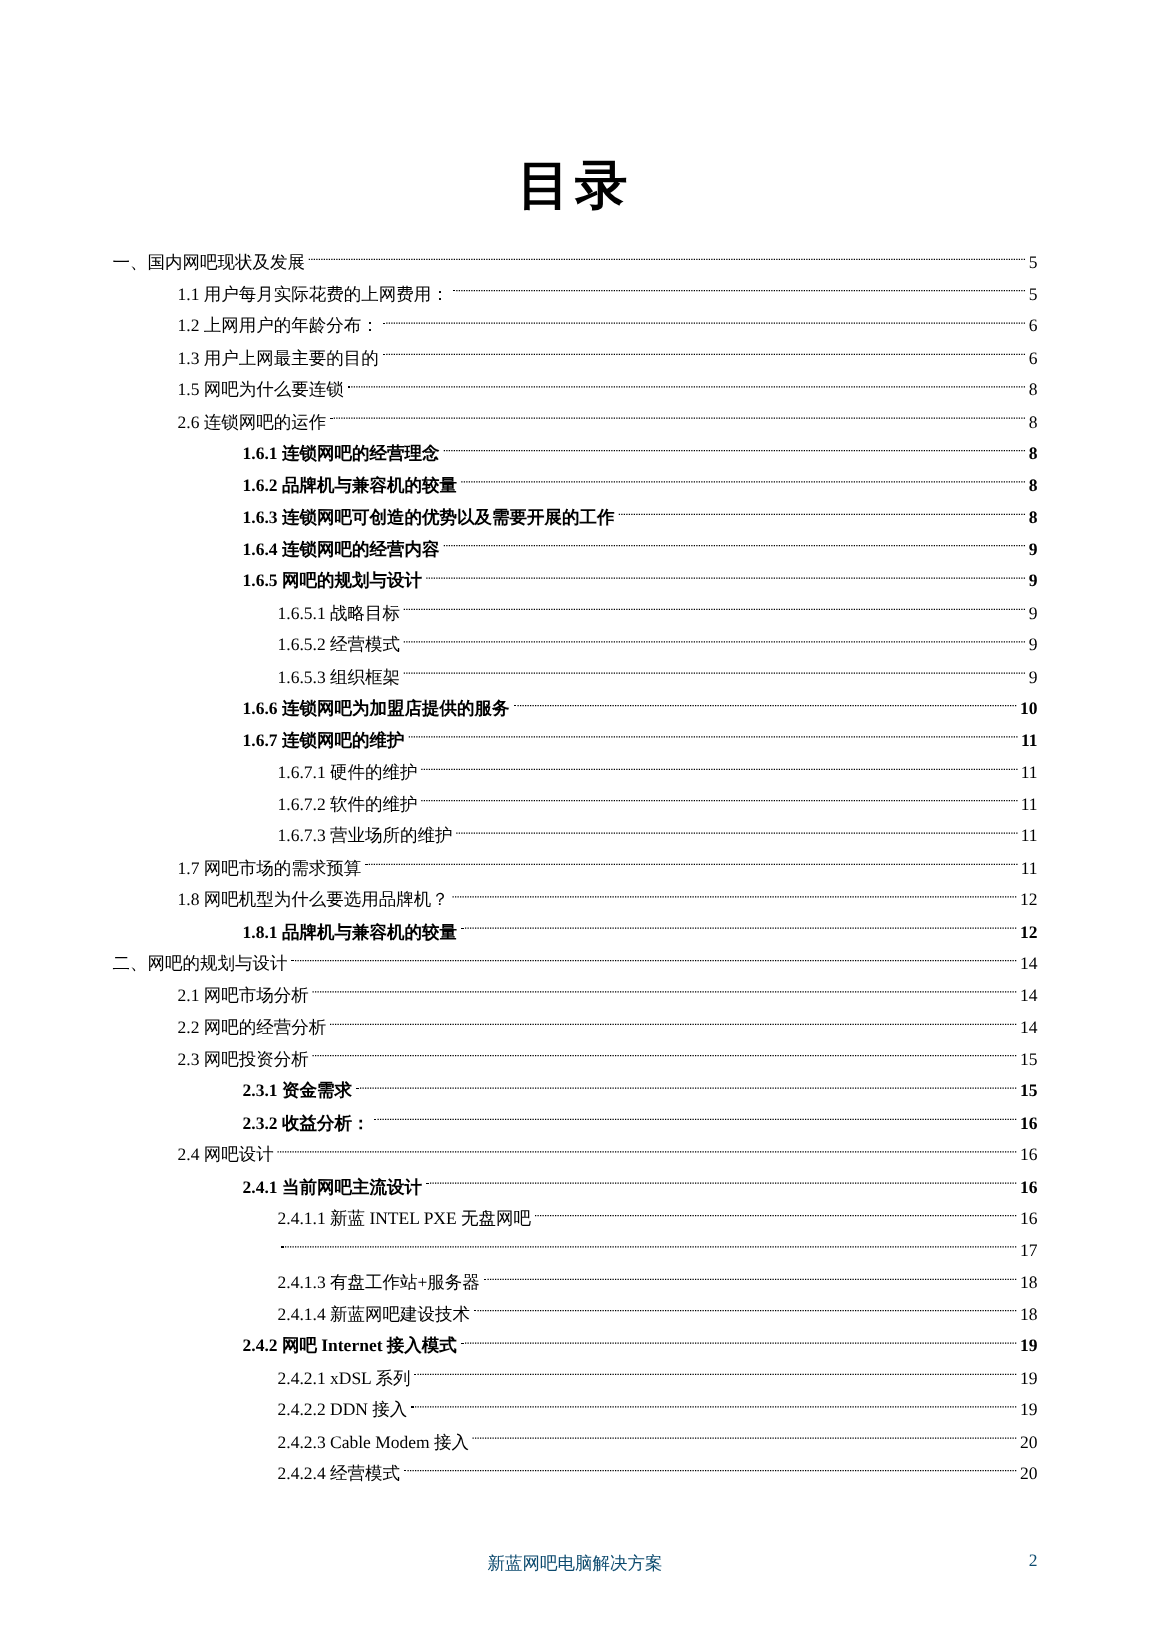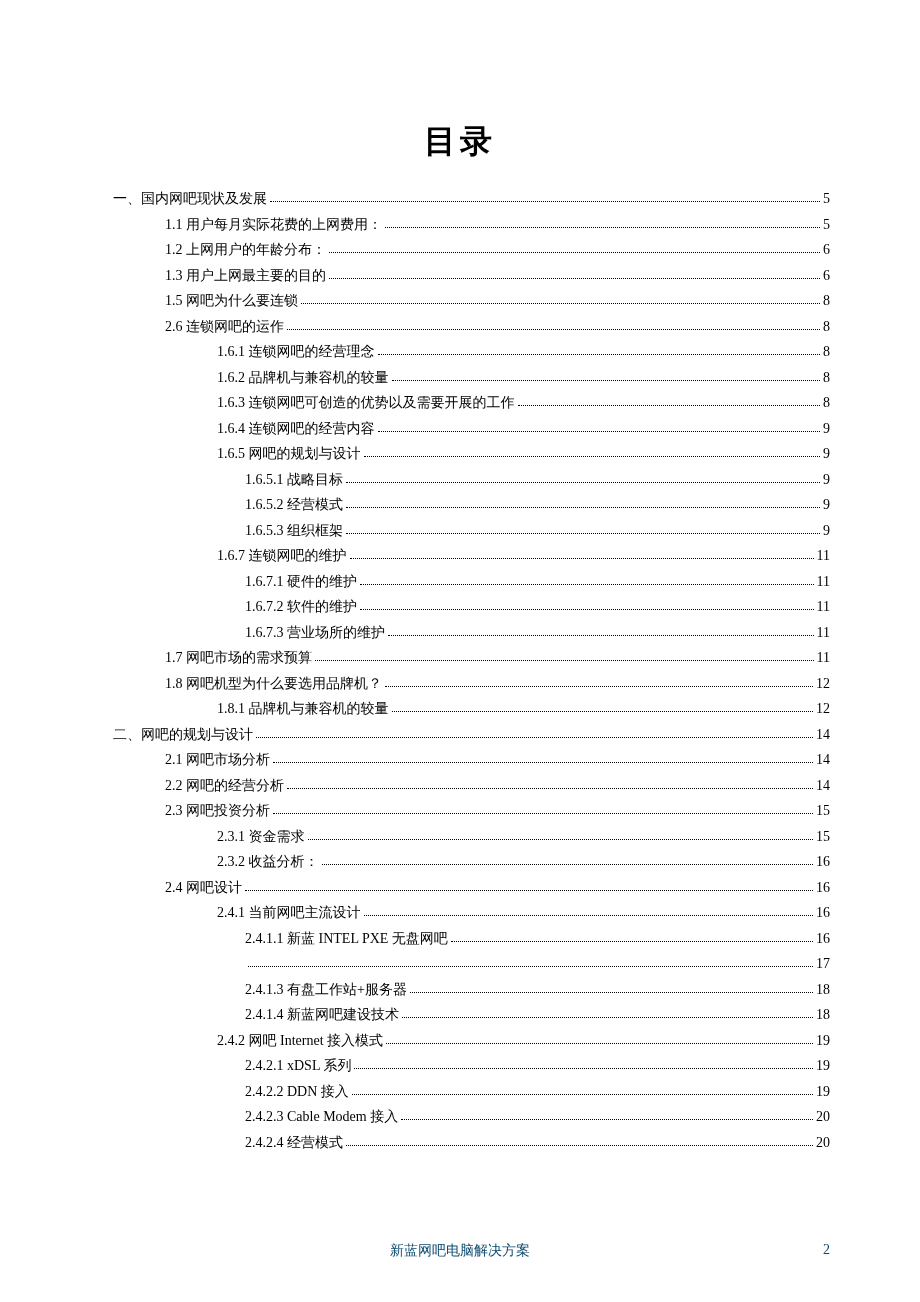--- a/index.html
+++ b/index.html
@@ -7,50 +7,49 @@
       width: 920px;
       height: 1302px;
       background: #fff;
       font-family: "SimSun", "宋体", serif;
       color: #000;
       position: relative;
       padding: 120px 90px 50px 90px;
     }
     .title {
       text-align: center;
-      font-size: 32px;
+      font-size: 42px;
       font-family: "SimHei", "黑体", sans-serif;
       font-weight: bold;
       margin-bottom: 22px;
       letter-spacing: 4px;
     }
     .toc-entry {
       display: flex;
-      align-items: center;
+      align-items: flex-start;
       font-size: 14px;
       line-height: 25.5px;
       white-space: nowrap;
-      margin-left: 23px;
     }
     .toc-entry .label {
       flex: 0 0 auto;
     }
     .toc-entry .dots {
       flex: 1 1 auto;
       border-bottom: 1.5px dotted #000;
       margin: 0 3px 3px 3px;
       min-width: 8px;
       height: 0.7em;
     }
     .toc-entry .page {
       flex: 0 0 auto;
     }
     .indent-0 { padding-left: 0; }
     .indent-1 { padding-left: 52px; }
-    .indent-2 { padding-left: 104px; }
+    .indent-2 { padding-left: 104px; font-weight: bold; }
     .indent-3 { padding-left: 132px; }
     .footer {
       position: absolute;
       bottom: 42px;
       left: 90px;
       right: 90px;
       display: flex;
       justify-content: space-between;
       align-items: baseline;
       font-size: 14px;
@@ -129,20 +128,25 @@
       <span class="label">1.6.5.2  经营模式 </span>
       <span class="dots"></span>
       <span class="page">9</span>
     </div>
     <div class="toc-entry indent-3">
       <span class="label">1.6.5.3 组织框架 </span>
       <span class="dots"></span>
       <span class="page">9</span>
     </div>
     <div class="toc-entry indent-2">
+      <span class="label">1.6.6 连锁网吧为加盟店提供的服务 </span>
+      <span class="dots"></span>
+      <span class="page">10</span>
+    </div>
+    <div class="toc-entry indent-2">
       <span class="label">1.6.7  连锁网吧的维护 </span>
       <span class="dots"></span>
       <span class="page">11</span>
     </div>
     <div class="toc-entry indent-3">
       <span class="label">1.6.7.1 硬件的维护 </span>
       <span class="dots"></span>
       <span class="page">11</span>
     </div>
     <div class="toc-entry indent-3">

